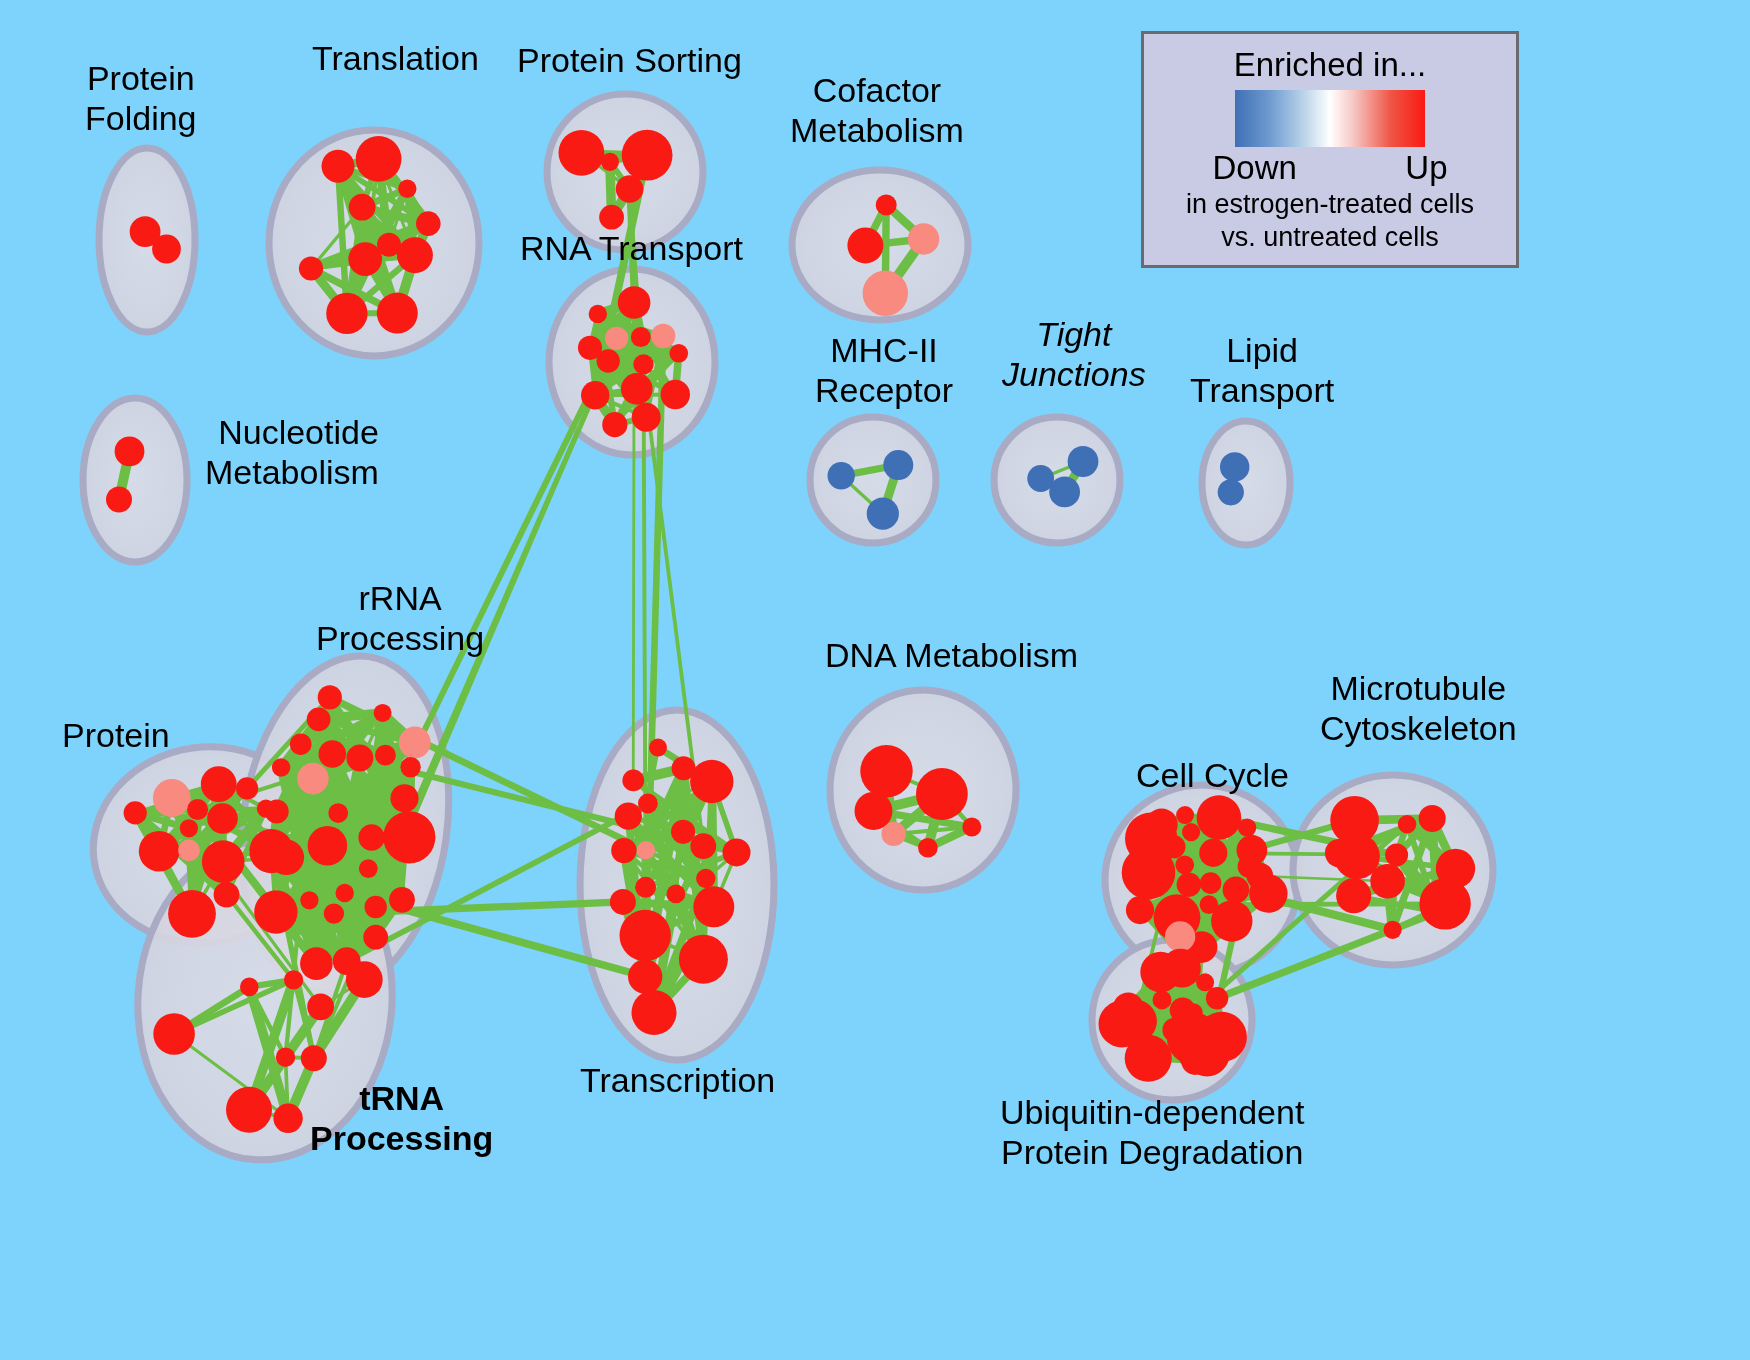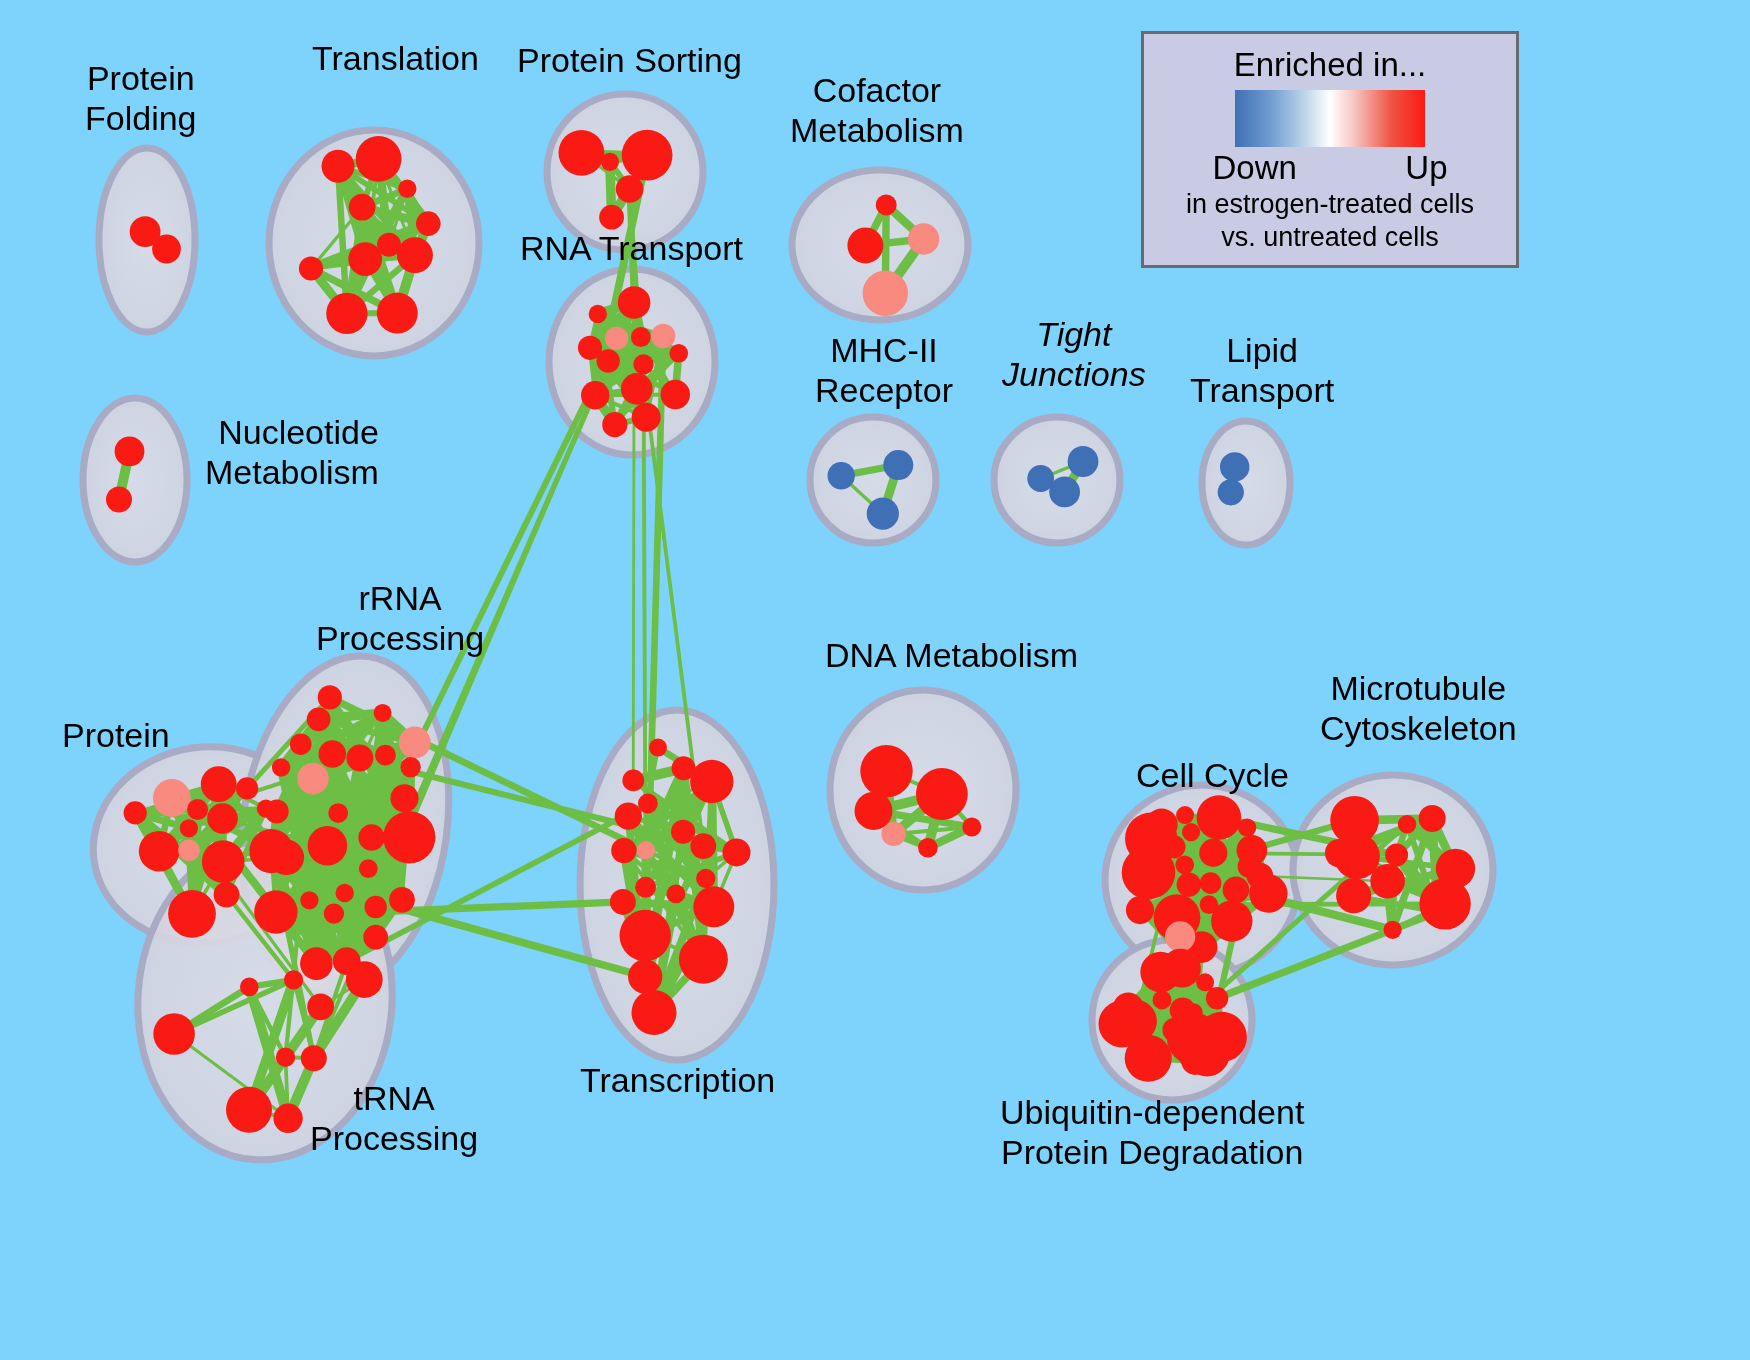--- a/index.html
+++ b/index.html
@@ -1157,21 +1157,21 @@
 Metabolism</div>
       <div class="cluster-label" style="left: 815px; top: 330px;">MHC-II
 Receptor</div>
       <div class="cluster-label" style="left: 1002px; top: 314px; font-style: italic;">Tight
 Junctions</div>
       <div class="cluster-label" style="left: 1190px; top: 330px; text-align: center;">Lipid
 Transport</div>
       <div class="cluster-label" style="left: 62px; top: 715px;">Protein</div>
       <div class="cluster-label" style="left: 272px; top: 578px; margin-left: 44px;">rRNA
 Processing</div>
-      <div class="cluster-label" style="left: 310px; top: 1078px;">tRNA
+      <div class="cluster-label" style="left: 310px; top: 1078px; font-weight: bold;">tRNA
 Processing</div>
       <div class="cluster-label" style="left: 580px; top: 1060px;">Transcription</div>
       <div class="cluster-label" style="left: 825px; top: 635px;">DNA Metabolism</div>
       <div class="cluster-label" style="left: 1113px; top: 755px; margin-left: 23px;">Cell Cycle</div>
       <div class="cluster-label" style="left: 1320px; top: 668px;">Microtubule
 Cytoskeleton</div>
       <div class="cluster-label" style="left: 1000px; top: 1092px;">Ubiquitin-dependent
 Protein Degradation</div>
     </div>
 

